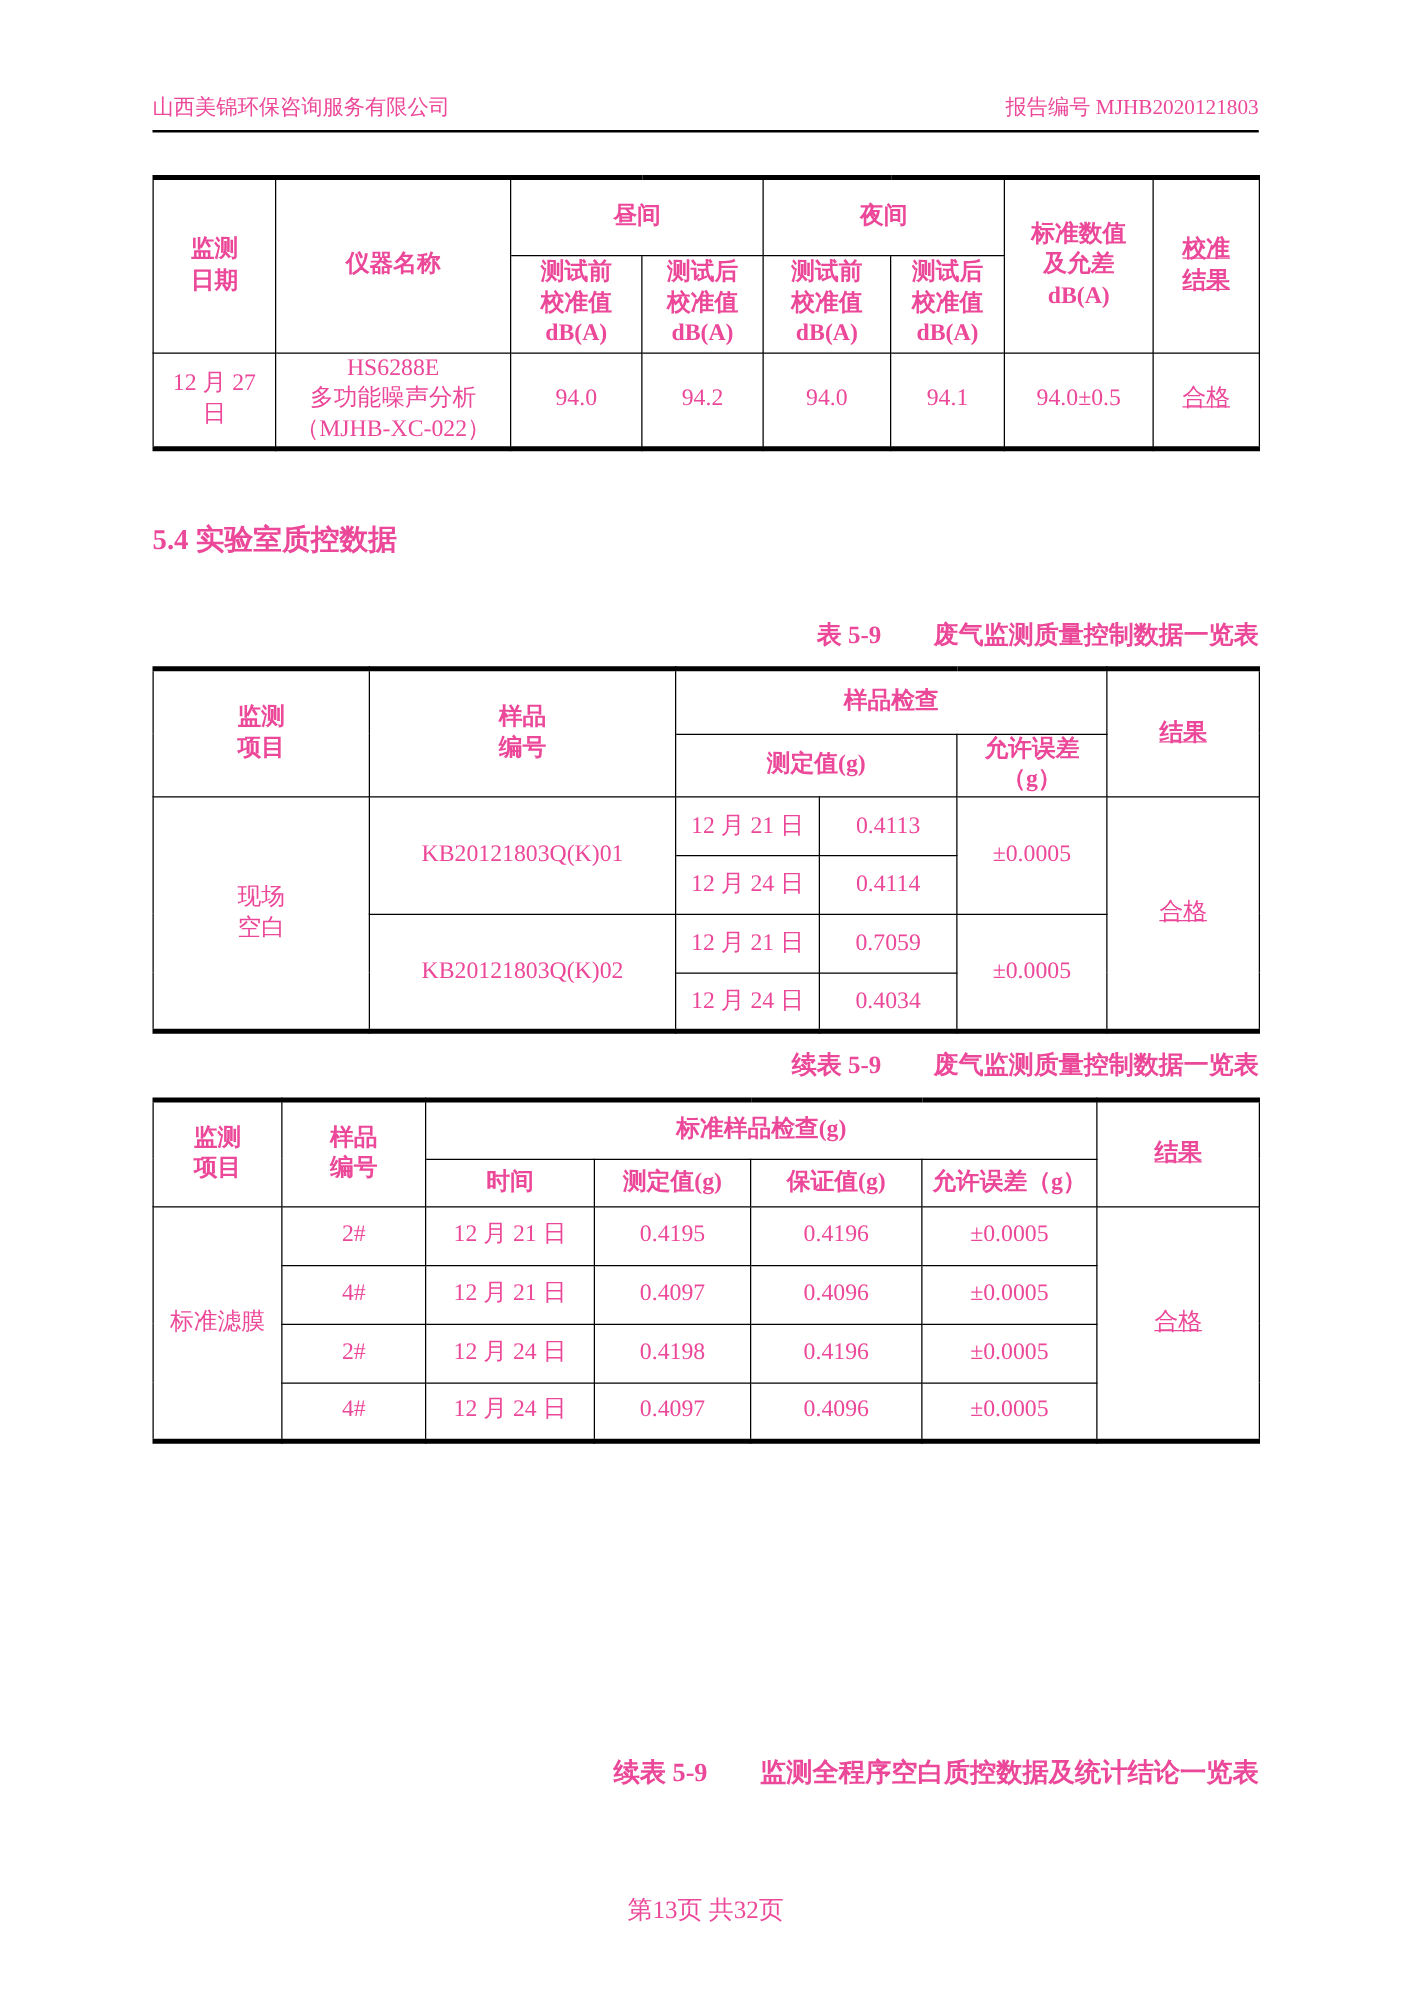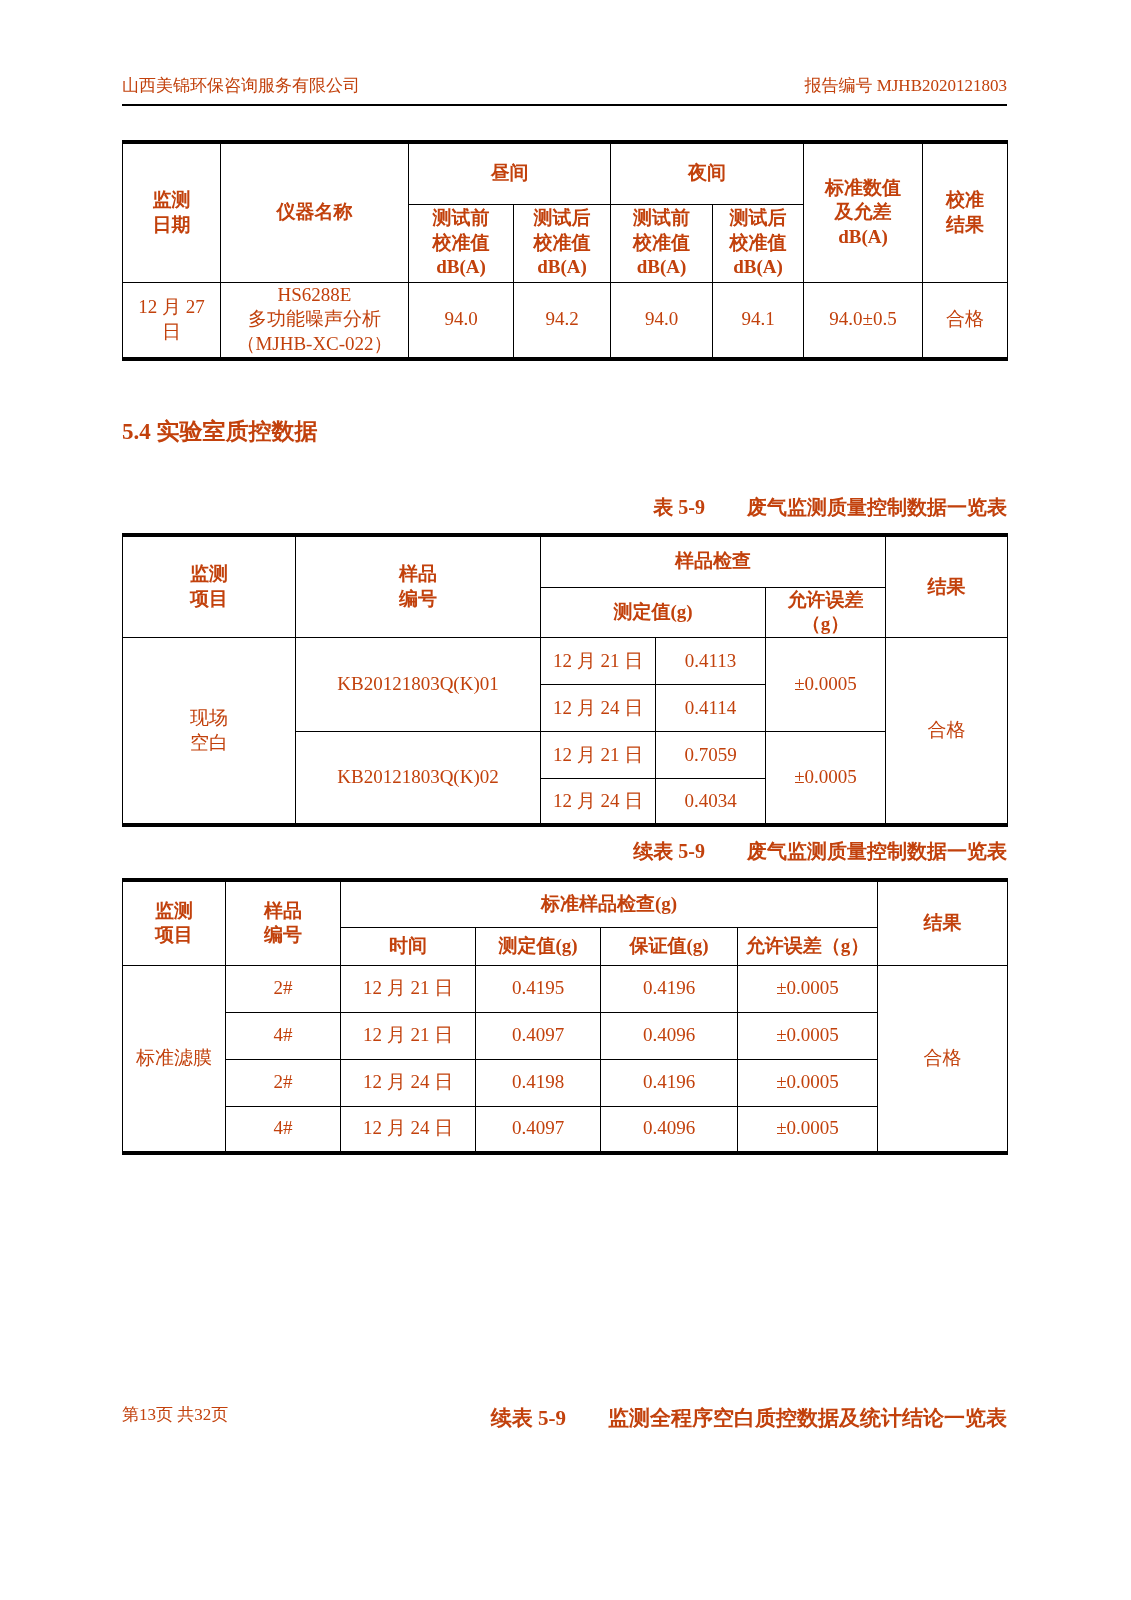--- a/index.html
+++ b/index.html
@@ -1,18 +1,18 @@
 <!DOCTYPE html>
 <html><head>
 <meta charset="utf-8">
 <style>
   html,body{margin:0;padding:0;background:#fff;}
   #page{
     position:relative;width:1131px;height:1600px;background:#ffffff;
-    font-family:"Liberation Serif","DejaVu Serif",serif;color:#c2410c;overflow:hidden;
+    font-family:"Liberation Serif","DejaVu Serif",serif;color:#ec4899;overflow:hidden;
   }
   
   .pg-header{
     position:absolute;left:122px;top:74px;width:885px;
     display:flex;justify-content:space-between;align-items:flex-end;
     border-bottom:2px solid #000;padding-bottom:7px;font-size:17px;
   }
   
   table.tbl{
     position:absolute;border-collapse:collapse;table-layout:fixed;
@@ -22,36 +22,36 @@
     border:1px solid #000;text-align:center;vertical-align:middle;
     padding:0 2px;line-height:1.3;overflow:hidden;
   }
   table#tbl-calibration{left:122px;top:140px;width:885px;}
   table#tbl-gas-qc{left:122px;top:533px;width:885px;}
   table#tbl-std-sample{left:122px;top:878px;width:885px;}
   td.hd{font-weight:bold;}
   td.ml{white-space:pre-line;}
   td.hb{border-bottom-width:2px;}
   td.noL{border-left:none;}
-  td.noR{border-right:none;}
+  td.noR{border-right:none;text-decoration:underline;}
   td.tight{line-height:1.18;}
   tr.h62{height:62px;} tr.h78{height:78px;} tr.h68{height:68px;}
   tr.h52{height:52px;} tr.h48{height:48px;} tr.h47{height:47px;} tr.h38{height:38px;}
   
   .sec-heading{position:absolute;left:122px;top:416px;width:885px;font-size:23px;font-weight:bold;}
   .body-par{position:absolute;left:122px;top:448px;width:885px;font-size:22px;text-indent:2em;}
   .tbl-caption{
     position:absolute;left:122px;width:885px;text-align:right;
     font-weight:bold;font-size:20px;
   }
   #caption-gas-qc{top:494px;}
   #caption-gas-qc-cont{top:838px;}
   #caption-blank-qc{top:1404px;font-size:21px;}
   .tbl-caption .cap-prefix{margin-right:42px;}
-  .pg-footer{position:absolute;left:122px;top:1403px;width:885px;text-align:left;font-size:17px;}
+  .pg-footer{position:absolute;left:122px;top:1514px;width:885px;text-align:center;font-size:20px;}
 </style>
 </head>
 <body>
 
 <div id="page">
 
   <div class="pg-header">
     <span>山西美锦环保咨询服务有限公司</span>
     <span>报告编号 MJHB2020121803</span>
   </div>

